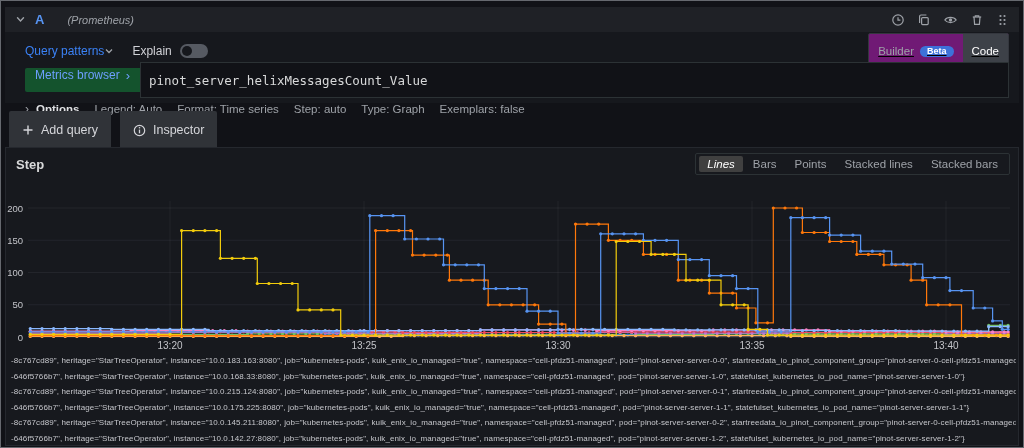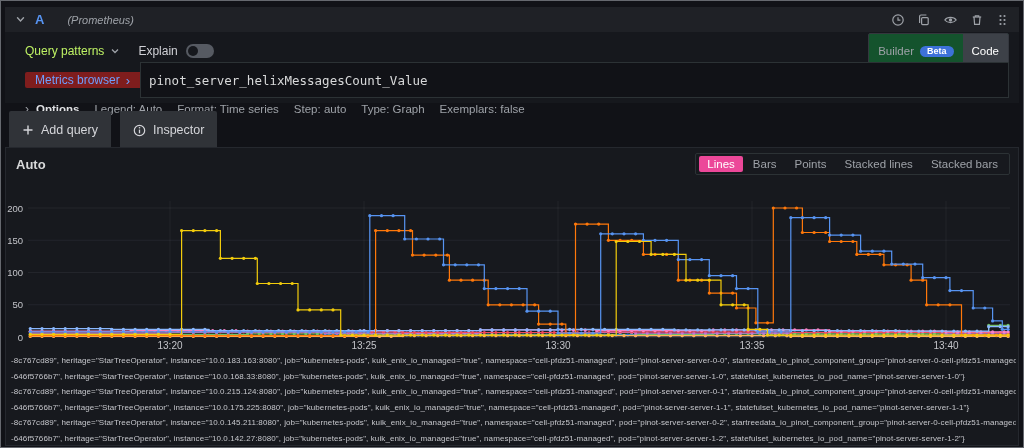--- a/index.html
+++ b/index.html
@@ -10,50 +10,50 @@
   .query-card { position:absolute; left:4px; right:4px; top:6px; height:96px; background:#16181d; }
   .query-header { height:25px; background:#1f2126; display:flex; align-items:center; padding:0 10px; gap:9px; }
   .ref-id { color:#5794f2; font-size:13px; font-weight:700; cursor:pointer; }
   .ds-name { color:#9ea2a8; font-size:11px; font-style:italic; margin-left:14px; }
   .spacer { flex:1; }
   .hdr-icons { display:flex; gap:12px; align-items:center; }
   .hdr-icons svg { display:block; cursor:pointer; }
 
   .q-row { display:flex; align-items:center; padding-left:20px; padding-right:10px; }
   .row-patterns { margin-top:8px; height:22px; gap:18px; }
-  .linklike { display:flex; align-items:center; gap:6px; color:#bef264; font-size:12px; cursor:pointer; }
+  .linklike { display:flex; align-items:center; color:#3b82f6; font-size:12px; cursor:pointer; }
   .explain-wrap { display:flex; align-items:center; gap:8px; color:#d0d1d6; font-size:12px; }
   .toggle { width:28px; height:14px; border-radius:8px; background:#565a62; position:relative; cursor:pointer; }
   .toggle .knob { position:absolute; left:2px; top:2px; width:10px; height:10px; border-radius:50%; background:#16181d; }
-  .mode-group { display:flex; align-items:stretch; height:36px; border:1px solid #34373e; border-radius:2px; background:#14532d; overflow:hidden; font-size:11.5px; }
+  .mode-group { display:flex; align-items:stretch; height:36px; border:1px solid #34373e; border-radius:2px; background:#701a75; overflow:hidden; font-size:11.5px;text-decoration:underline; }
   .mode-item { display:flex; align-items:center; gap:6px; padding:0 9px; color:#9ea2a8; cursor:pointer; }
   .mode-item.selected { background:#3d4148; color:#ffffff; font-weight:500; }
   .beta-badge { background:#3d71d9; color:#fff; font-size:9px; font-weight:700; padding:1px 7px; border-radius:6px; line-height:1; }
 
   .row-metrics { margin-top:6px; height:24px; gap:0; }
-  .metrics-btn { height:16px; display:flex; align-items:center; gap:6px; background:#7f1d1d; color:#6e9fff; font-size:12px; font-weight:500; padding:0 10px; border-radius:2px 0 0 2px; cursor:pointer; white-space:nowrap; }
+  .metrics-btn { height:24px; display:flex; align-items:flex-start; gap:6px; background:#14532d; color:#6e9fff; font-size:12px; font-weight:500; padding:0 10px; border-radius:2px 0 0 2px; cursor:pointer; white-space:nowrap; }
   .metrics-chev { color:#6e9fff; font-size:13px; }
   .query-input { flex:1; height:36px; background:#111217; border:1px solid #2c3235; color:#d8d9da; font-family:"DejaVu Sans Mono",monospace; font-size:12.5px; padding:0 8px; outline:none; }
 
   .row-options { margin-top:8px; height:18px; gap:15px; font-size:11.5px; color:#9ea2a8; }
   .opt-chev { color:#9ea2a8; font-size:12px; cursor:pointer; }
   .opt-title { color:#e0e1e4; font-weight:700; font-size:11.5px; cursor:pointer; }
   .opt-item { white-space:nowrap; }
 
   
   .actions { position:absolute; left:8px; top:110px; display:flex; gap:9px; }
   .btn { height:38px; display:flex; align-items:center; gap:7px; background:#303338; border:none; border-radius:2px; color:#d5d6da; font-size:12.5px; font-weight:500; padding:0 13px; cursor:pointer; font-family:"Liberation Sans",sans-serif; }
   .btn svg { display:block; }
 
   
   .graph-panel { position:absolute; left:4px; right:4px; top:146px; height:299px; background:#17191e; border:1px solid #25282e; }
   .graph-title { position:absolute; top:9px; left:10px; color:#d8d9da; font-size:13px; font-weight:700; }
   .viz-tabs { position:absolute; top:5px; right:8px; display:flex; align-items:center; gap:2px; border:1px solid #2c3235; border-radius:2px; padding:2px 3px; background:#17191e; }
   .viz-tab { padding:2px 8px; font-size:11.5px; color:#9ea2a8; cursor:pointer; border-radius:2px; white-space:nowrap; }
-  .viz-tab.selected { background:#ec4899; color:#ffffff; font-weight:500; }
+  .viz-tab.selected { background:#404040; color:#ffffff; font-weight:500;font-style:italic; }
 
   #chart-svg { position:absolute; left:0; top:41px; }
   #chart-svg text { font-family:"Liberation Sans",sans-serif; }
 
   .legend { position:absolute; left:2px; right:2px; top:205px; height:93px; overflow:hidden; padding-left:3px; }
   .legend-row { height:15.5px; line-height:15.5px; font-size:8px; color:#c6c7cc; white-space:nowrap; overflow:hidden; cursor:pointer; letter-spacing:0.1px; }
 </style>
 </head>
 <body>
 
@@ -153,21 +153,21 @@
       <svg width="13" height="13" viewBox="0 0 13 13">
           <circle cx="6.5" cy="6.5" r="5.2" stroke="#d5d6da" stroke-width="1.2" fill="none"></circle>
           <path d="M6.5 5.6 V9.3" stroke="#d5d6da" stroke-width="1.3"></path>
           <circle cx="6.5" cy="3.8" r="0.8" fill="#d5d6da"></circle>
         </svg>
       <span>Inspector</span>
     </button>
   </div>
 
   <div class="graph-panel">
-    <div class="graph-title">Auto</div>
+    <div class="graph-title">Step</div>
     <div class="viz-tabs">
       <span class="viz-tab selected">Lines</span>
       <span class="viz-tab">Bars</span>
       <span class="viz-tab">Points</span>
       <span class="viz-tab">Stacked lines</span>
       <span class="viz-tab">Stacked bars</span>
     </div>
 
     <svg id="chart-svg" width="1012" height="164" viewBox="0 0 1012 164">
         <line x1="22" x2="1004" y1="148" y2="148" stroke="rgba(204,204,220,0.16)" stroke-width="1"></line>

